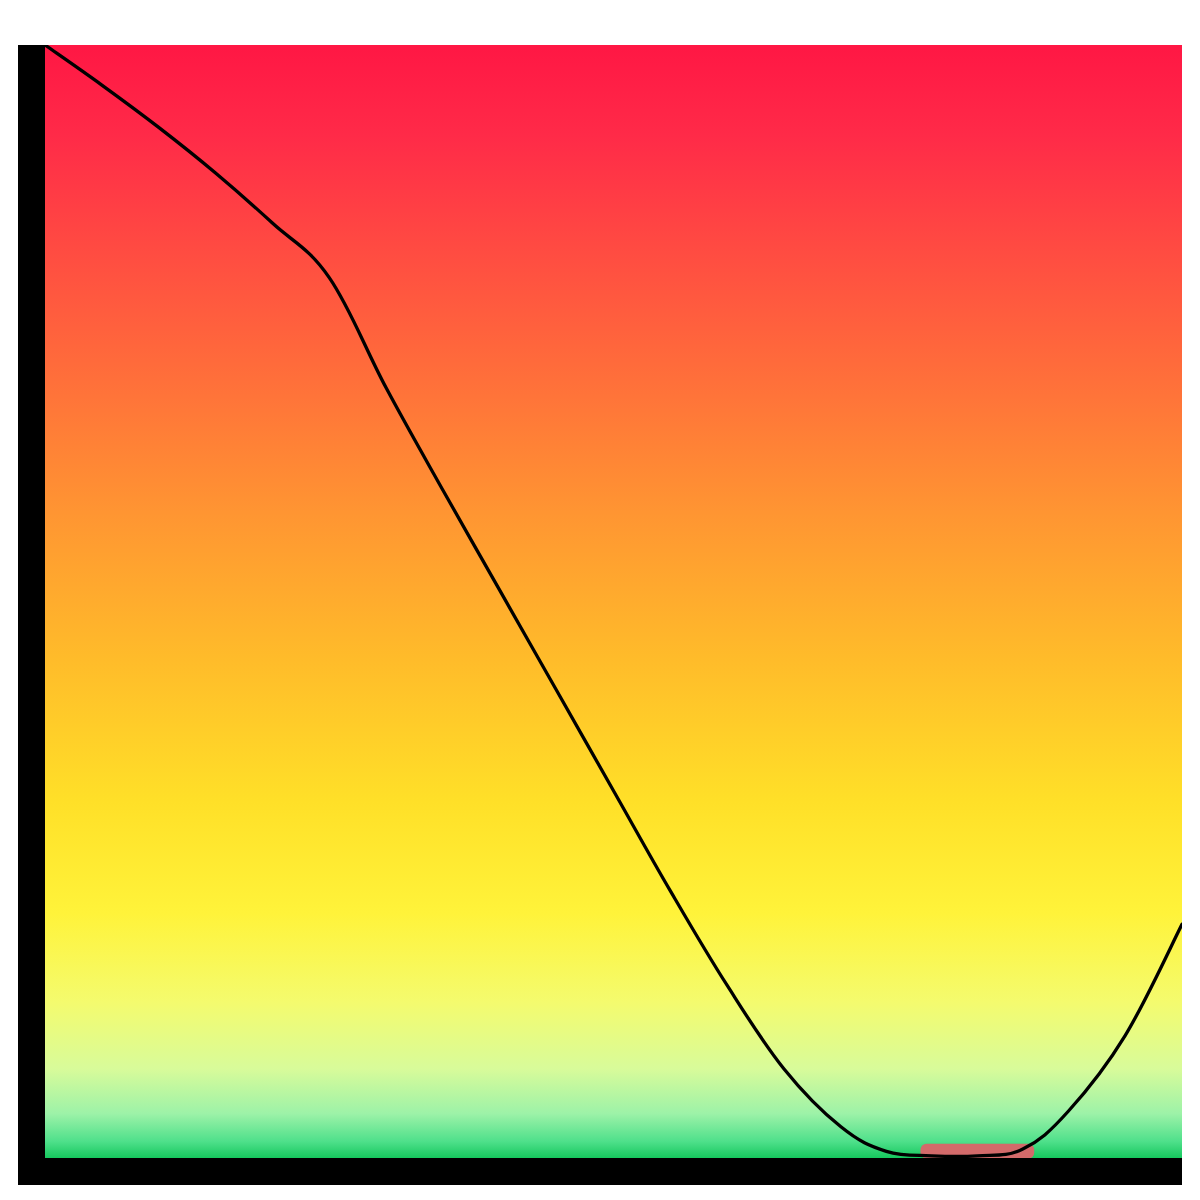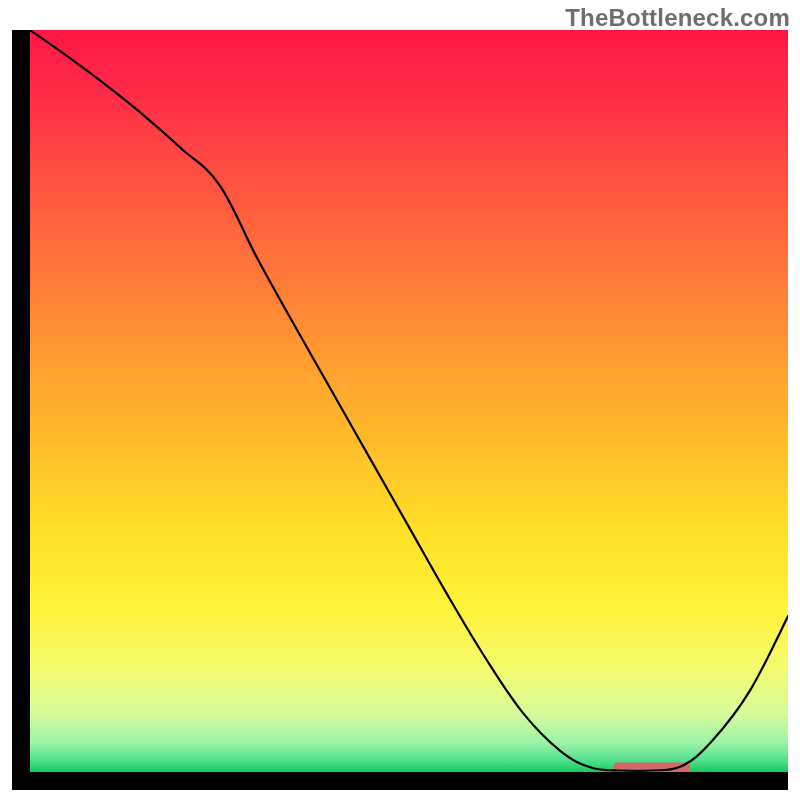--- a/index.html
+++ b/index.html
@@ -33,21 +33,20 @@
     height: 760px;
   }
   .chart-svg {
     display: block;
   }
 </style>
 </head>
 <body>
 
 <div class="page">
-  <div class="watermark">TheBottleneck.com</div>
 
   <div class="frame">
     <svg class="chart-svg" width="776" height="760" viewBox="0 0 776 760">
       <defs>
         <linearGradient id="bg-grad" x1="0" y1="0" x2="0" y2="1">
 
         <stop offset="0.00%" stop-color="#ff1744"></stop>
             <stop offset="8.00%" stop-color="#ff2a48"></stop>
             <stop offset="18.00%" stop-color="#ff4a42"></stop>
             <stop offset="30.00%" stop-color="#ff6f3a"></stop>

